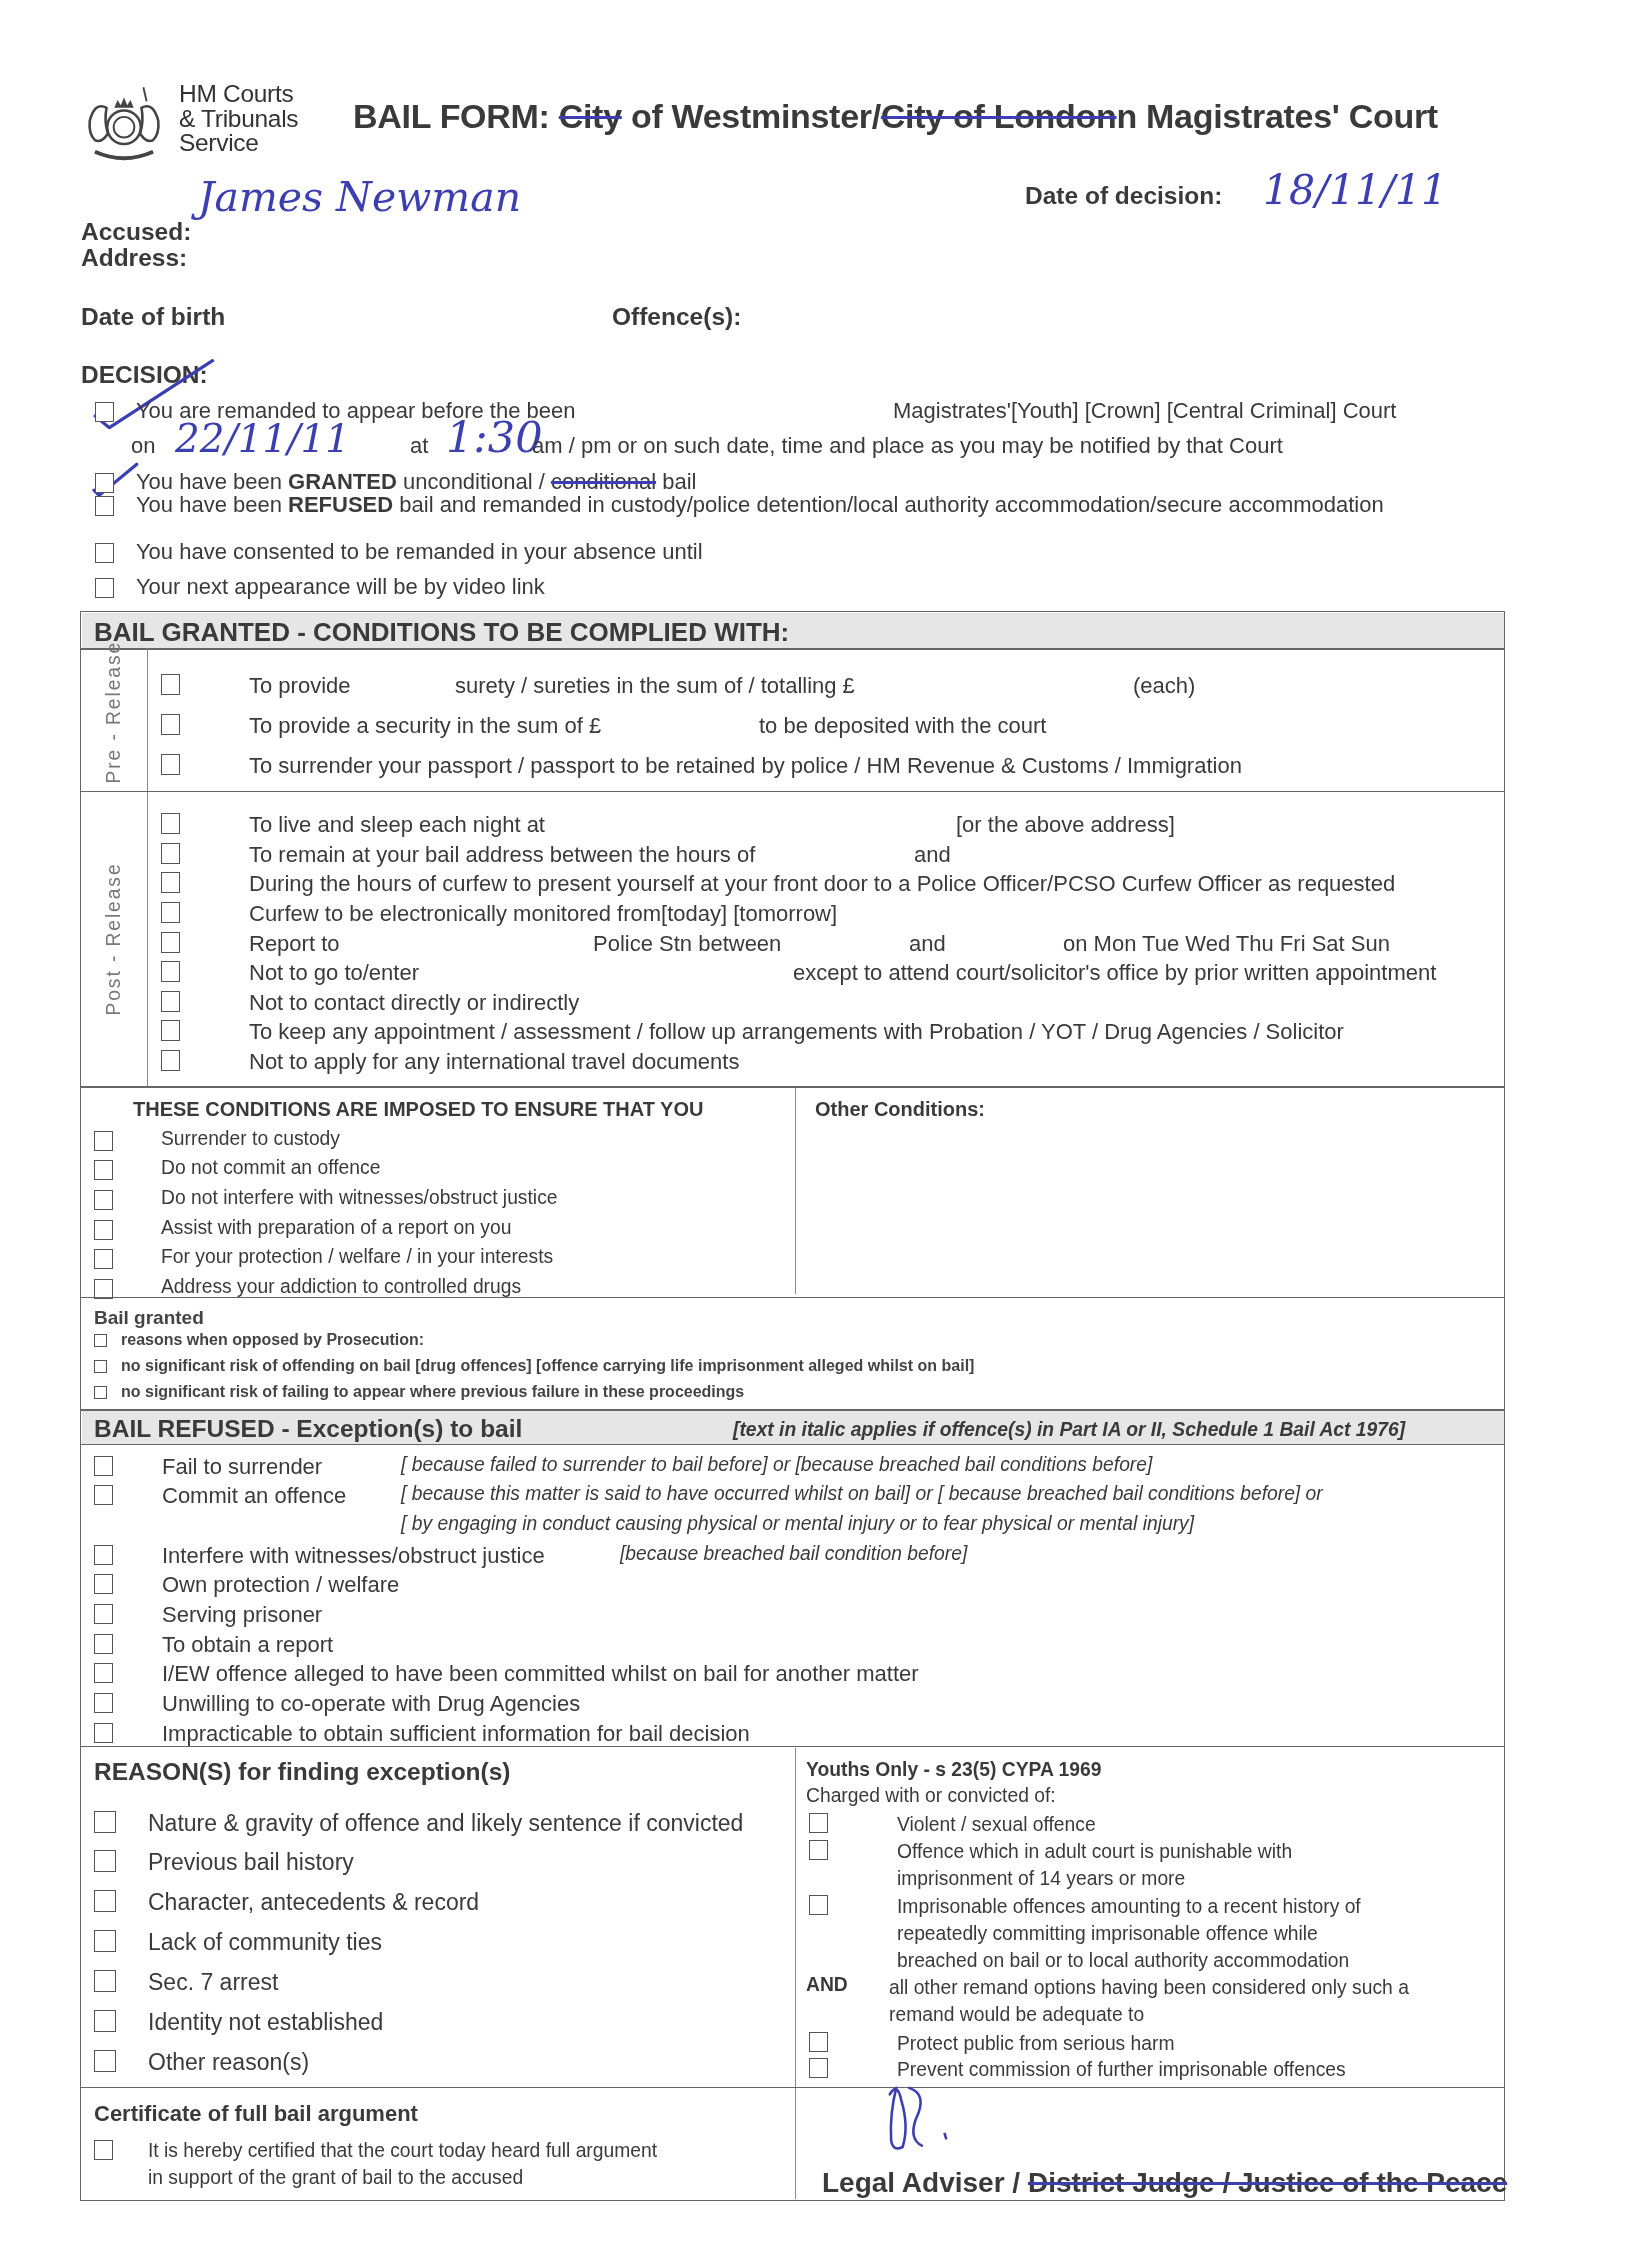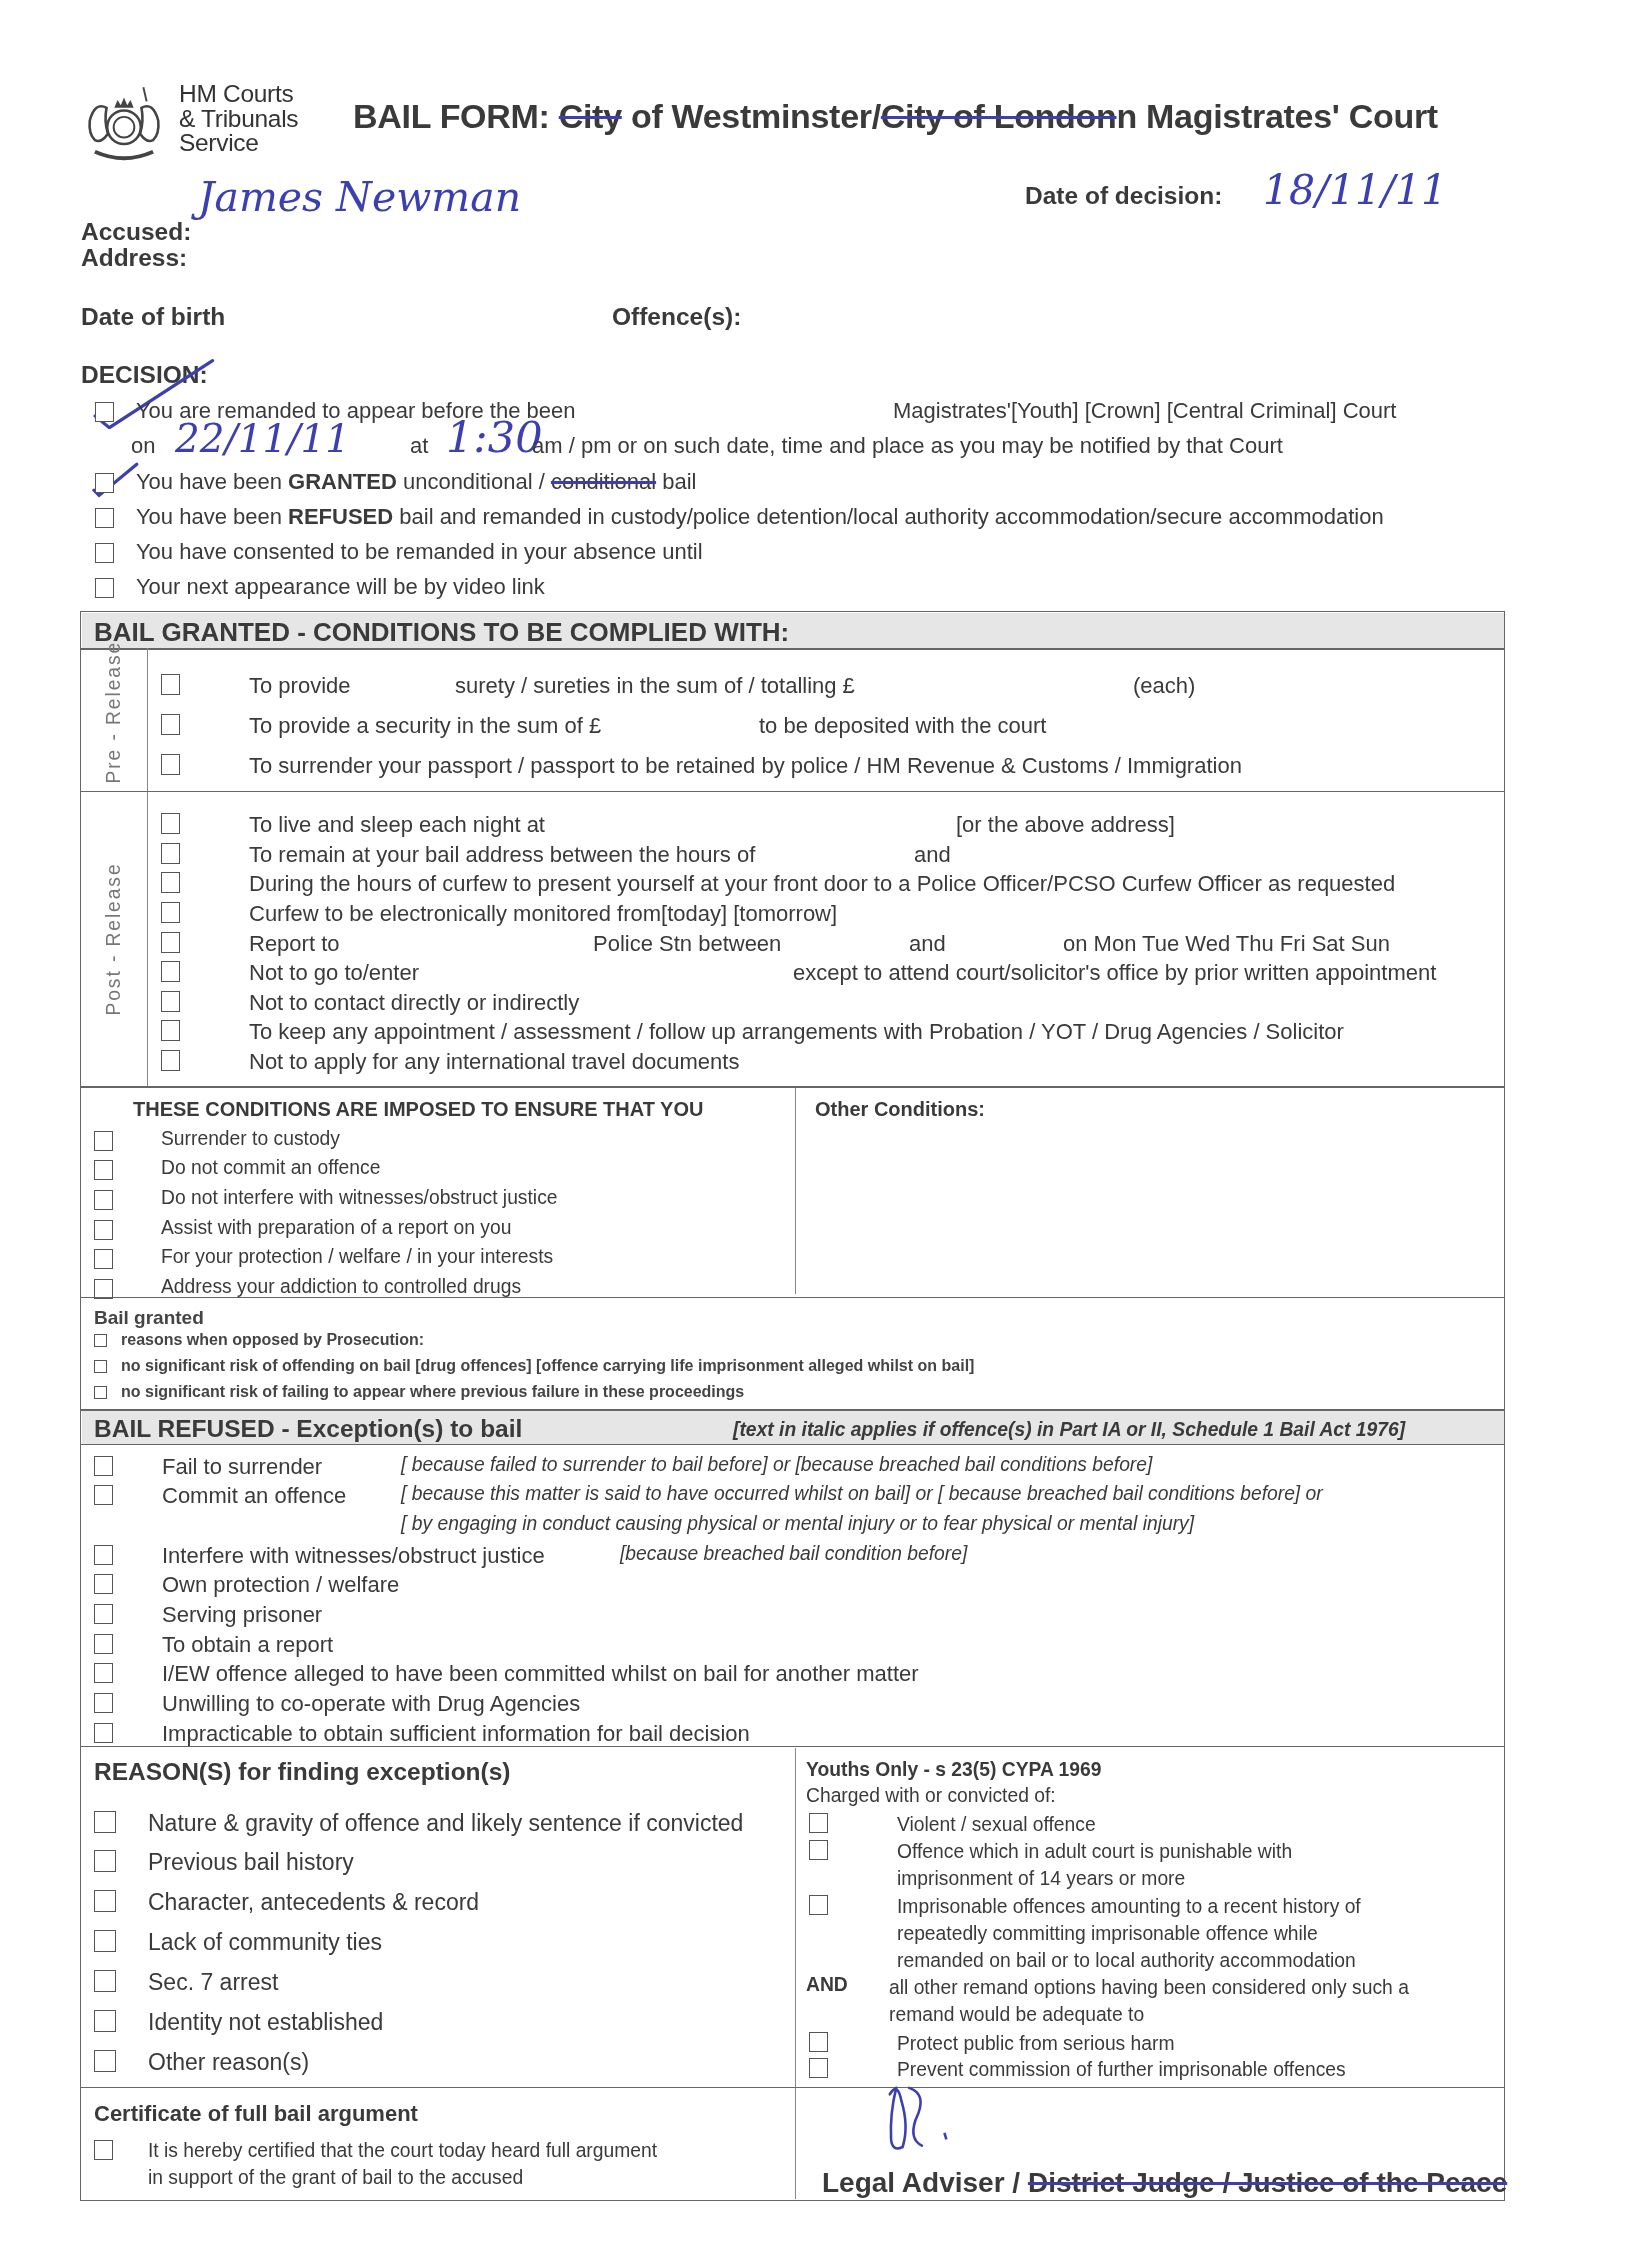--- a/index.html
+++ b/index.html
@@ -97,21 +97,21 @@
 <div class="abs row-text" style="left:532px;top:433px;">am / pm or on such date, time and place as you may be notified by that Court</div>
 
 <svg class="abs" style="left:90px;top:459px;" width="52" height="39" viewBox="0 0 80 60">
   <path d="M6 48 L14 56 L72 8" fill="none" stroke="#3b3fb0" stroke-width="5" stroke-linecap="round"></path>
 </svg>
 <div class="abs row-text" style="left:95px;top:469px;">
   <span class="cb"></span>
   <span style="margin-left:15.5px;">You have been </span><b>GRANTED</b><span> unconditional / </span><span class="strike">conditional</span><span> bail</span>
 </div>
 
-<div class="abs row-text" style="left:95px;top:504px;">
+<div class="abs row-text" style="left:95px;top:492px;">
   <span class="cb"></span>
   <span style="margin-left:15.5px;">You have been </span><b>REFUSED</b><span> bail and remanded in custody/police detention/local authority accommodation/secure accommodation</span>
 </div>
 <div class="abs row-text" style="left:95px;top:539px;">
   <span class="cb"></span>
   <span style="margin-left:15.5px;">You have consented to be remanded in your absence until</span>
 </div>
 <div class="abs row-text" style="left:95px;top:574px;">
   <span class="cb"></span>
   <span style="margin-left:15.5px;">Your next appearance will be by video link</span>
@@ -312,21 +312,21 @@
 <div class="youth" style="left:809px;top:1811px;">
     <span class="cb"></span>
     <span class="txt">Violent / sexual offence</span>
   </div>
 <div class="youth" style="left:809px;top:1838px;">
     <span class="cb"></span>
     <span class="txt"><span>Offence which in adult court is punishable with</span><br><span>imprisonment of 14 years or more</span></span>
   </div>
 <div class="youth" style="left:809px;top:1893px;">
     <span class="cb"></span>
-    <span class="txt"><span>Imprisonable offences amounting to a recent history of</span><br><span>repeatedly committing imprisonable offence while</span><br><span>remanded on bail or to local authority accommodation</span></span>
+    <span class="txt"><span>Imprisonable offences amounting to a recent history of</span><br><span>repeatedly committing imprisonable offence while</span><br><span>breached on bail or to local authority accommodation</span></span>
   </div>
 <div class="abs" style="left:806px;top:1974px;font-size:19.3px;font-weight:bold;color:#3a3a3a;">AND</div>
 <div class="abs" style="left:889px;top:1974px;font-size:19.3px;line-height:27px;color:#3a3a3a;white-space:nowrap;"><span>all other remand options having been considered only such a</span><br><span>remand would be adequate to</span></div>
 <div class="youth" style="left:809px;top:2030px;">
     <span class="cb"></span>
     <span class="txt">Protect public from serious harm</span>
   </div>
 <div class="youth" style="left:809px;top:2056px;">
     <span class="cb"></span>
     <span class="txt">Prevent commission of further imprisonable offences</span>

